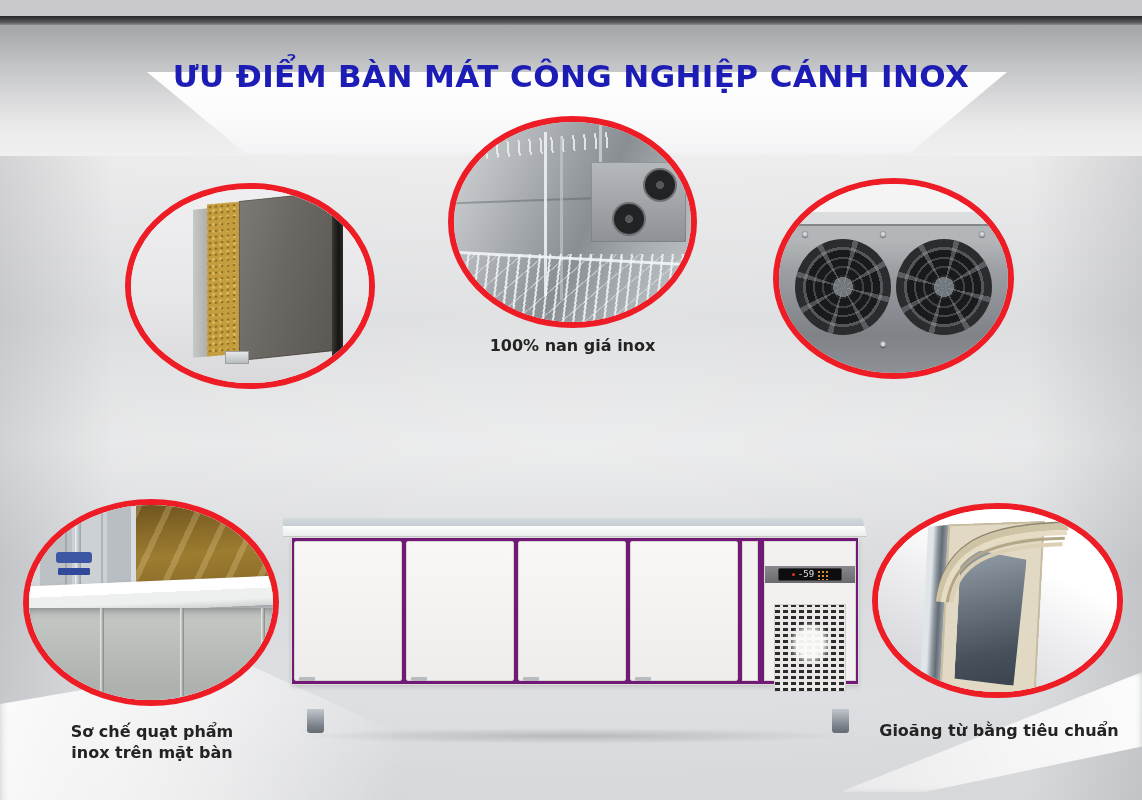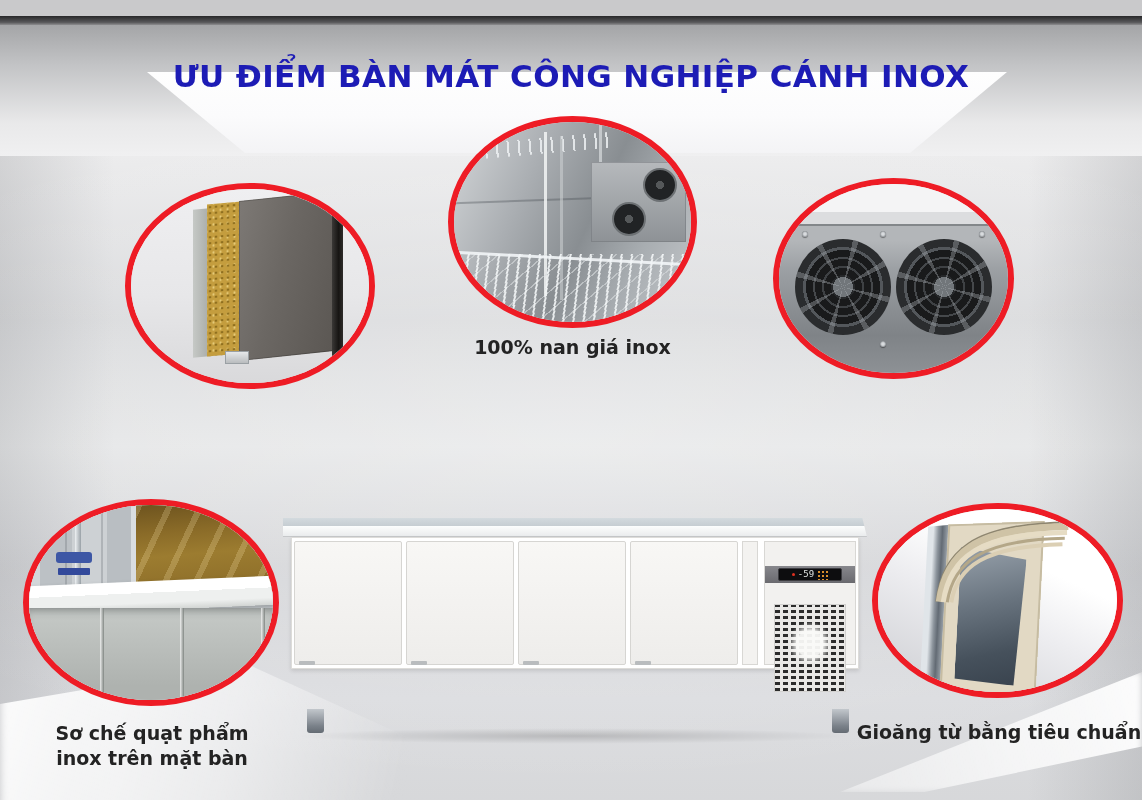--- a/index.html
+++ b/index.html
@@ -30,21 +30,21 @@
   
   .banner { position:absolute; left:130px; top:40px; width:895px; height:100px; z-index:3;
     clip-path:polygon(17px 16px, 877px 16px, 780px 97px, 115px 97px);
     background:linear-gradient(180deg,#ffffff 0%,#fbfbfc 60%,#f3f3f5 100%); }
   .title { position:absolute; left:0; top:42px; width:1142px; z-index:4; text-align:center;
     font-size:31px; font-weight:bold; letter-spacing:.4px; color:#1d1cb5; }
   
   .circle { position:absolute; z-index:5; border:6px solid #ee1c25; border-radius:50%;
     overflow:hidden; background:#e9e9eb; }
   .caption { position:absolute; z-index:6; text-align:center; color:#232323;
-    font-size:19px; font-weight:600; line-height:1.32; }
+    font-size:16px; font-weight:600; line-height:1.32; }
   
   .sc-pu { position:relative; width:100%; height:100%;
     background:linear-gradient(180deg,#efeff1 0%,#e7e7e9 55%,#d9d9db 100%); }
   .pu-back { position:absolute; left:62px; top:20px; width:16px; height:148px;
     background:linear-gradient(90deg,#c6c9c6,#a9aca9); transform:skewY(-5deg); }
   .pu-foam { position:absolute; left:76px; top:14px; width:34px; height:152px;
     background-color:#c49d3e;
     background-image:radial-gradient(#8a6b1c .9px, rgba(0,0,0,0) 1.4px),
                      radial-gradient(#e6cb7a .9px, rgba(0,0,0,0) 1.4px);
     background-size:6px 6px,7px 7px; background-position:0 0,3px 3px;
@@ -133,22 +133,22 @@
     background:linear-gradient(165deg,#97a1ab 0%,#6a7580 40%,#46515c 75%,#39434e 100%);
     clip-path:polygon(0 0, 100% 7%, 90% 100%, 0 97%); }
   .gk-svg { position:absolute; left:4px; top:-8px; width:142px; height:94px; }
   
   .product { position:absolute; left:283px; top:500px; width:584px; height:220px; z-index:3; }
   .slab { position:absolute; left:0; top:2px; width:584px; height:19px;
     clip-path:polygon(0 0, 99.2% 0, 100% 100%, 0 100%); }
   .slab-top { height:8px; background:linear-gradient(180deg,#d3dade,#c6cdd2); }
   .slab-face { height:11px; background:linear-gradient(180deg,#fcfdfd,#eaeced);
     border-bottom:1px solid #c6c8ca; }
-  .unit-body { position:absolute; left:8px; top:21px; width:568px; height:132px;
-    display:flex; background:#ffffff; border:1px solid #dddcd9;
+  .unit-body { position:absolute; left:8px; top:21px; width:568px; height:148px;
+    display:flex; background:#701a75; border:1px solid #dddcd9;
     box-shadow:0 2px 4px rgba(0,0,0,.12);text-decoration:underline; }
   .door { flex:1; margin:3px 2px; position:relative; border:1px solid #d6d5d2; border-radius:2px;
     background:linear-gradient(180deg,#f8f7f5,#eeedeb); }
   .hinge { position:absolute; bottom:-1px; left:4px; width:16px; height:4px;
     background:#b9bcbe; border-radius:1px; }
   .mid-panel { width:16px; margin:3px 2px; border:1px solid #d8d7d4; background:#f3f2f0; }
   .engine { width:92px; margin:3px 2px 3px 4px; position:relative; border:1px solid #d8d7d4;
     background:#f2f1ef; }
   .display-band { position:absolute; left:0; right:0; top:24px; height:17px;
     background:linear-gradient(180deg,#87878c,#6a6a6f); }

